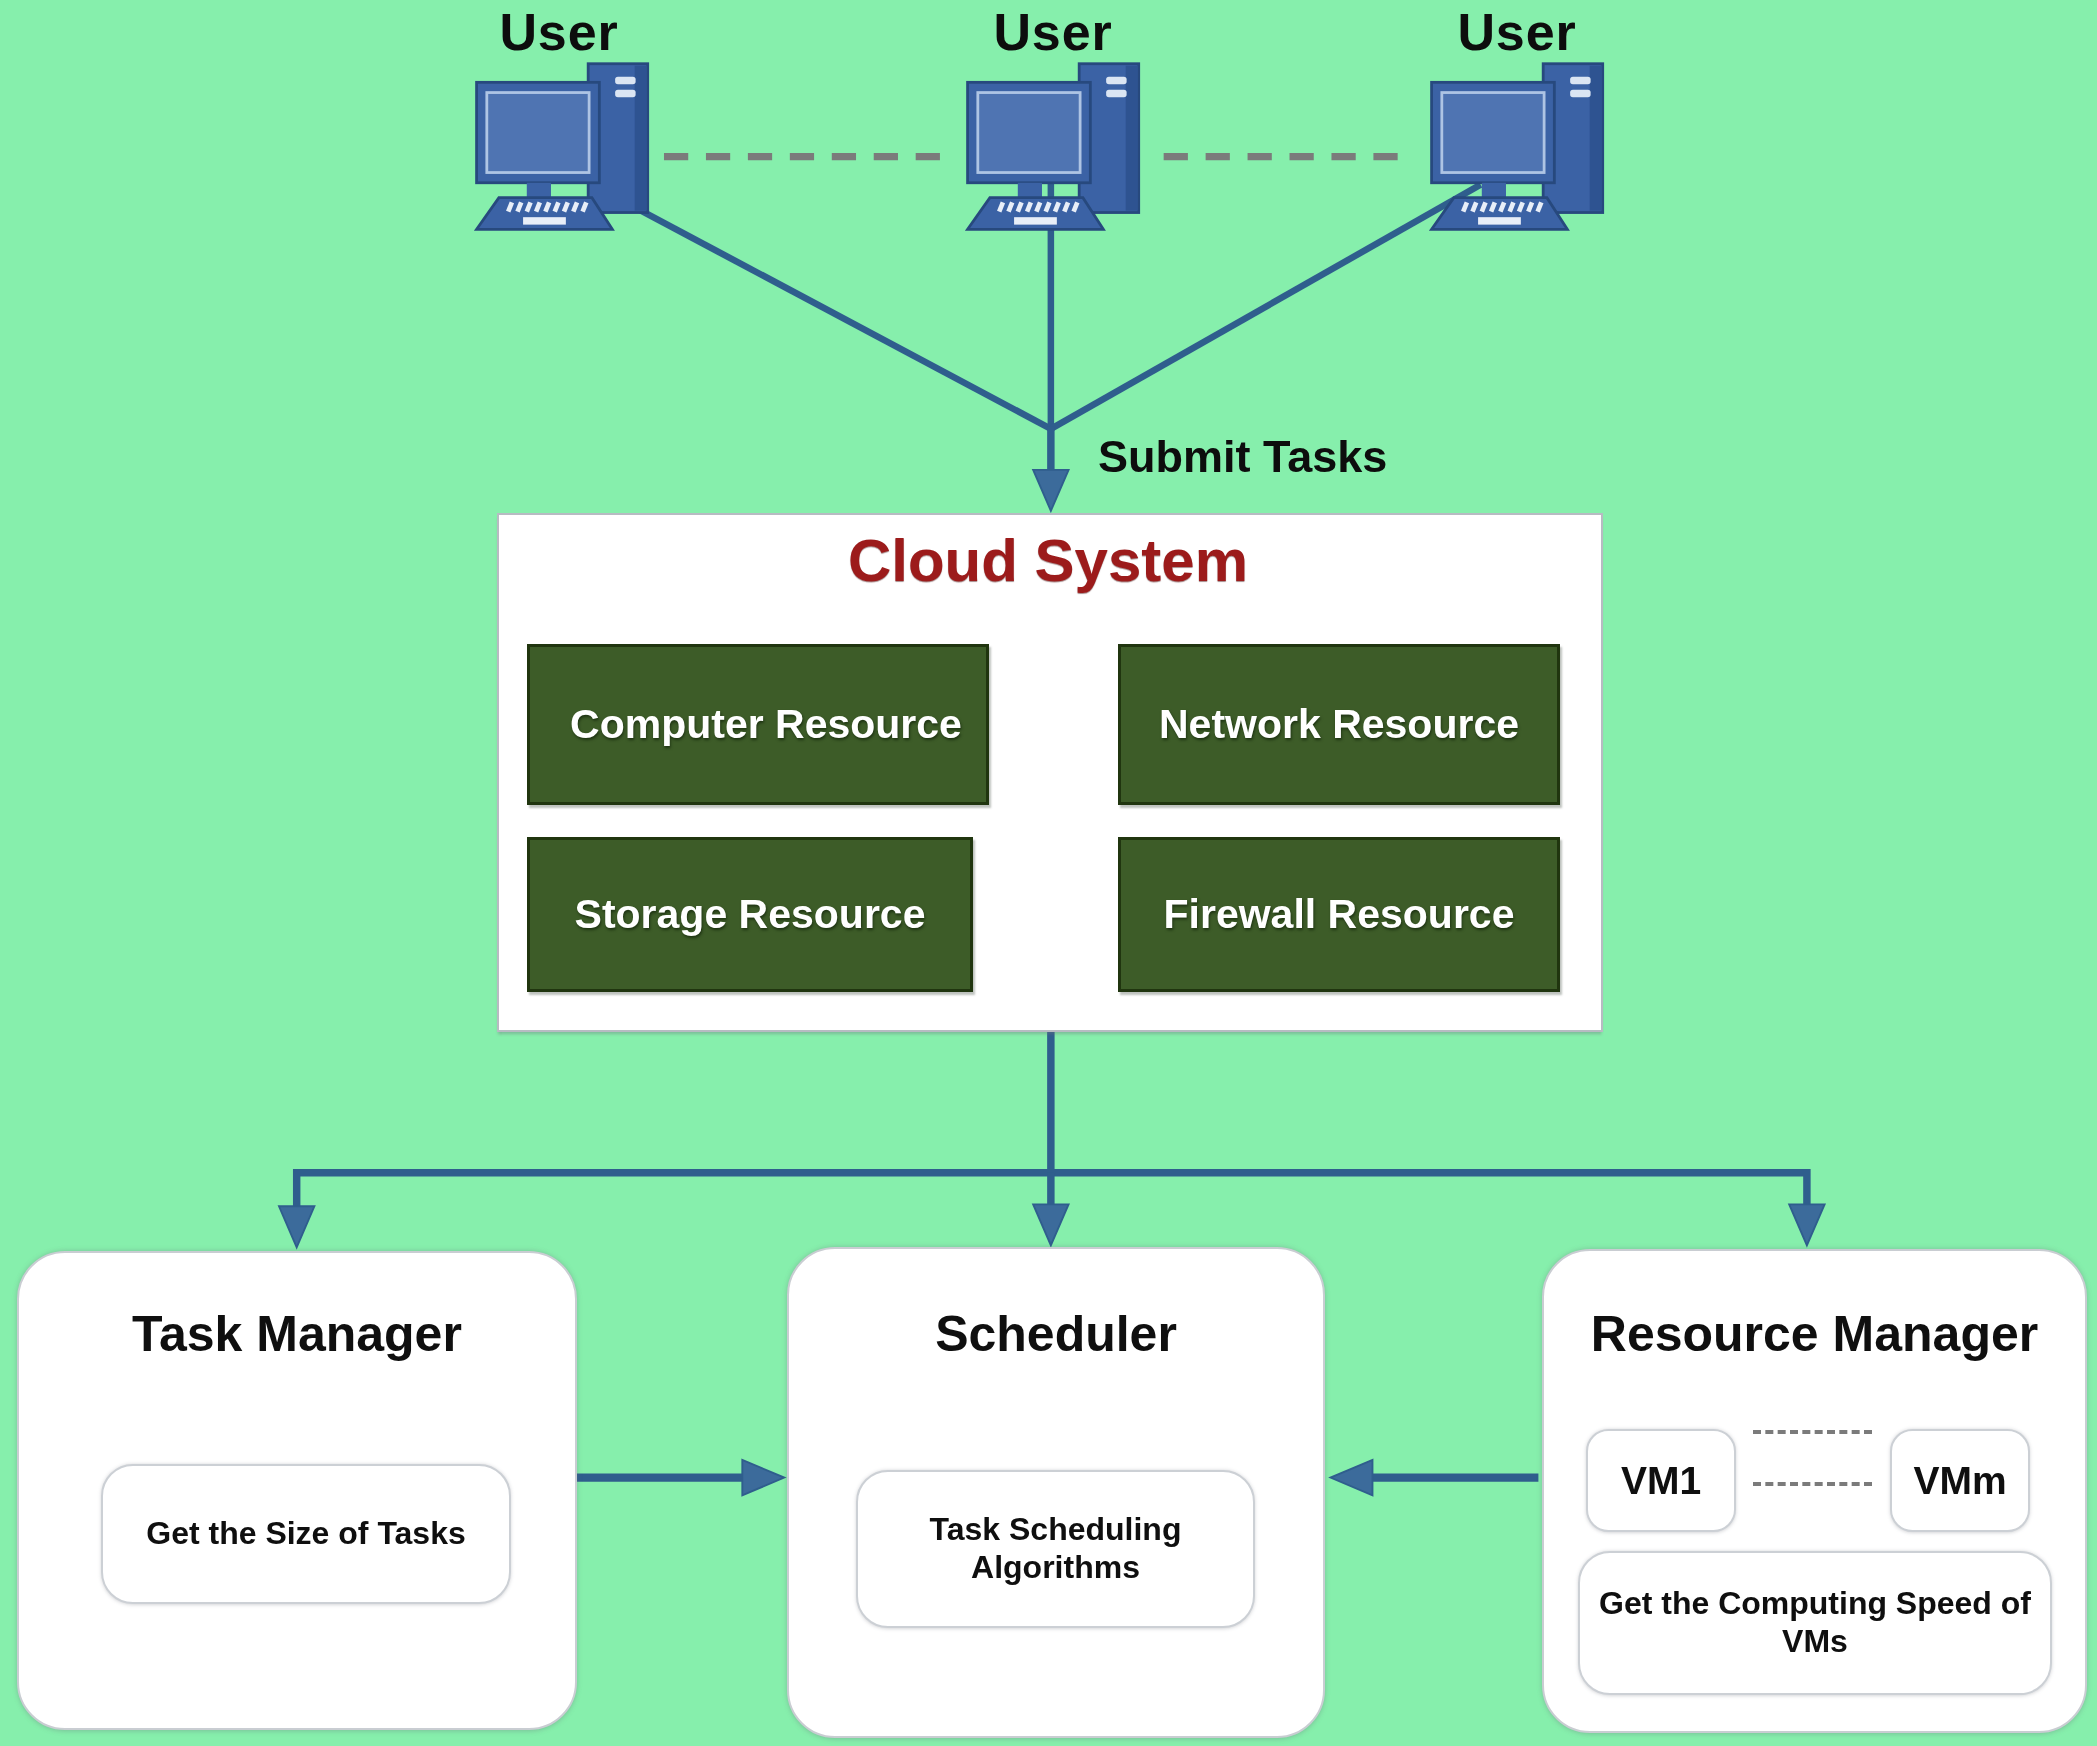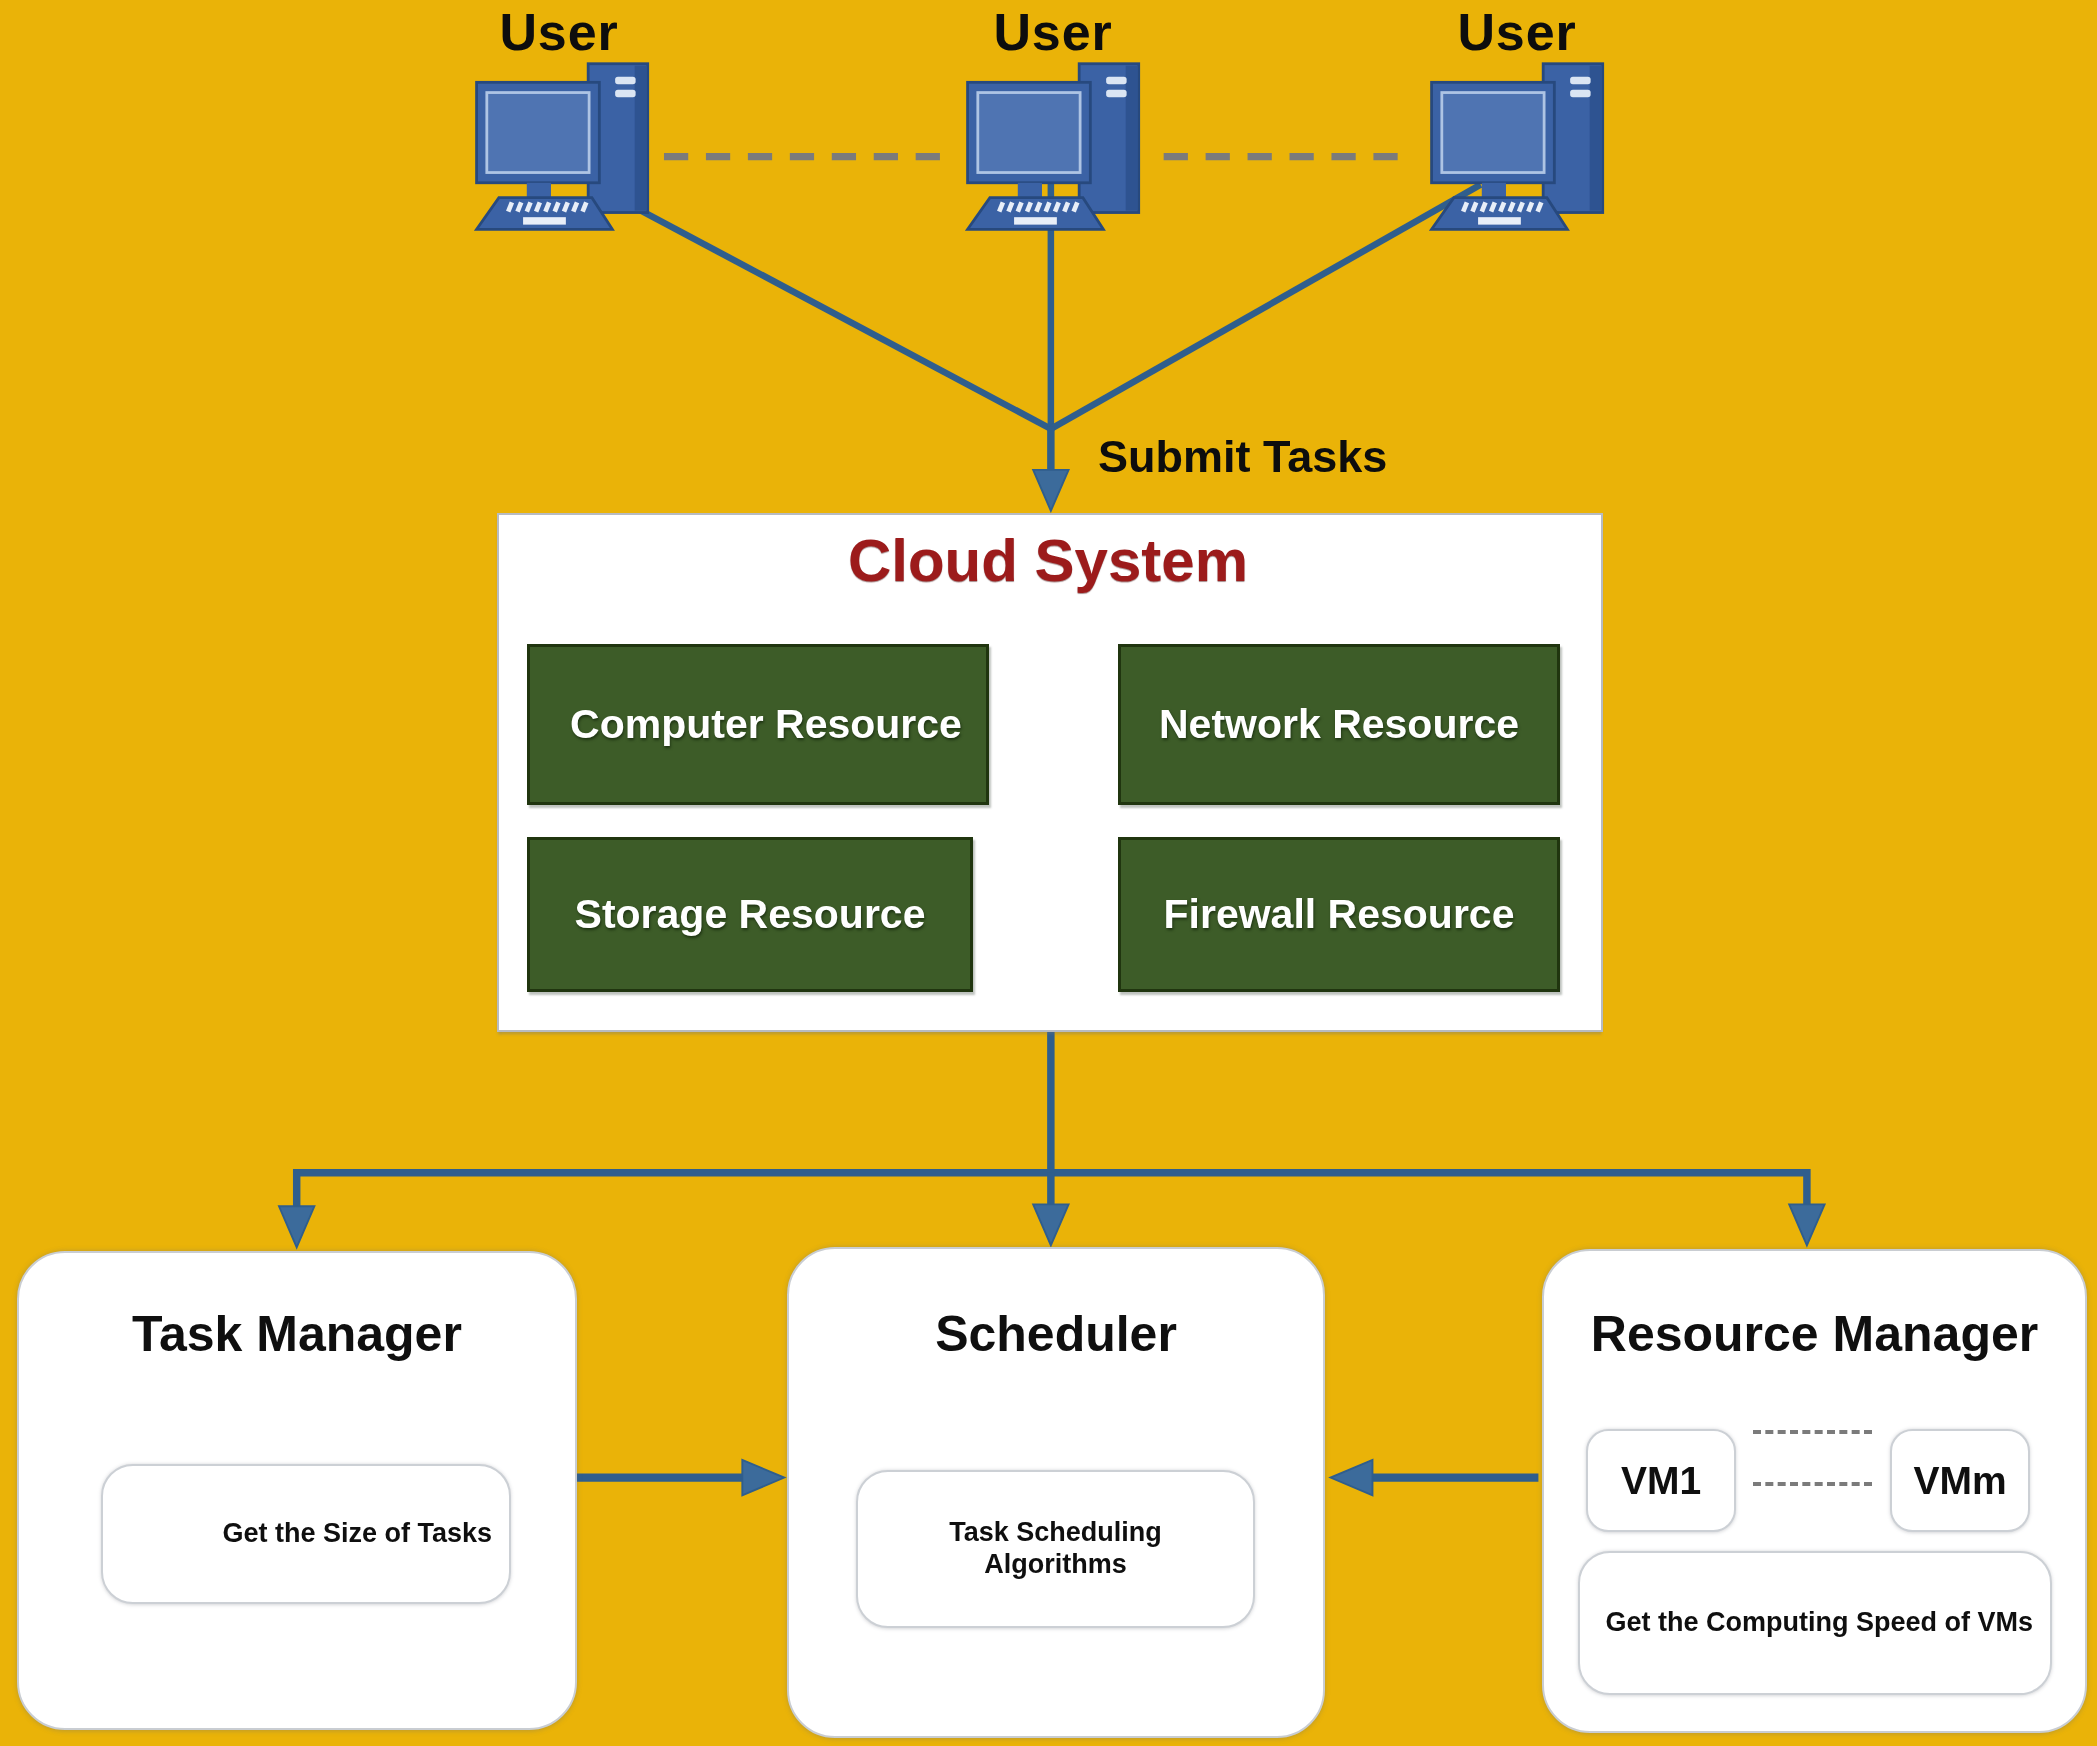--- a/index.html
+++ b/index.html
@@ -1,19 +1,19 @@
 <!DOCTYPE html>
 <html style="font-size:15px"><head>
 <meta charset="utf-8">
 <style>
   html,body{margin:0;padding:0;background:#ffffff;}
   .canvas{
     position:relative;
     width:2098px;height:1747px;
-    background:#eab308;
+    background:#86efac;
     font-family:"Liberation Sans", sans-serif;
     font-weight:700;
     color:#121212;
     overflow:hidden;
   }
   svg.overlay{position:absolute;left:0;top:0;width:2098px;height:1747px;}
   .user-label{
     position:absolute;width:186px;text-align:center;
     font-size:52px;letter-spacing:0.9px;color:#0d0d0d;
   }
@@ -43,22 +43,22 @@
     border:2.8px solid #c9cdd2;border-radius:48px;
     box-shadow:0 0.9px 5.6px rgba(100,105,115,.35);
   }
   .big-title{
     position:absolute;left:0;right:0;text-align:center;
     font-size:50px;color:#0f0f0f;white-space:nowrap;
   }
   .inner-box{
     position:absolute;background:#ffffff;
     border:2.8px solid #ccd0d5;border-radius:32px;
-    display:flex;align-items:center;justify-content:flex-end;
-    text-align:center;font-size:27px;line-height:1.18;color:#0f0f0f;
+    display:flex;align-items:center;justify-content:center;
+    text-align:center;font-size:32px;line-height:1.18;color:#0f0f0f;
     box-shadow:0 0.9px 3.7px rgba(100,105,115,.28);
     padding:0 17px;box-sizing:border-box;
   }
   .vm-box{
     position:absolute;background:#ffffff;
     border:2.8px solid #ccd0d5;border-radius:22.4px;
     display:flex;align-items:center;justify-content:center;
     font-size:39px;color:#0f0f0f;
     box-shadow:0 0.9px 3.7px rgba(100,105,115,.28);
     margin-top:22px;

